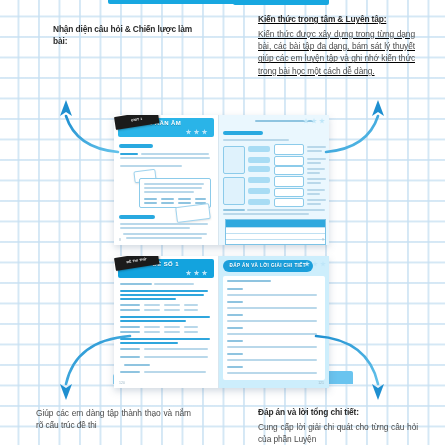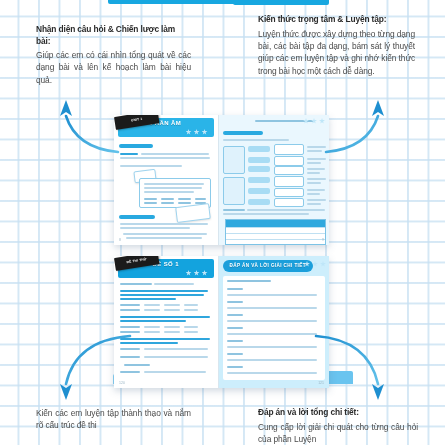--- a/index.html
+++ b/index.html
@@ -37,22 +37,22 @@
   
   .tblock{position:absolute;}
   .tblock .hd{
     font-size:8.4px;font-weight:bold;color:#2b2b2b;line-height:11.5px;
     letter-spacing:-.15px;margin:0 0 2px 0;
   }
   .tblock .bd{
     font-size:8.4px;color:#4a4a4a;line-height:12.4px;text-align:justify;
     letter-spacing:-.1px;margin:0;
   }
-  #tl{left:36px;top:24px;width:155px;}
-  #tr{left:258px;top:14px;width:157px;}
+  #tl{left:53px;top:24px;width:155px;}
+  #tr{left:258px;top:14px;width:157px;text-decoration:underline;}
   #bl{left:36px;top:407px;width:155px;}
   #br{left:258px;top:407px;width:160px;}
 
   
   .spread{position:absolute;display:flex;
     box-shadow:0 3px 7px rgba(80,110,140,.26);}
   #spread-top{left:114px;top:115px;width:215px;height:130px;}
   #spread-bot{left:114px;top:256px;width:215px;height:132px;}
   .pg{position:relative;overflow:hidden;background:#ffffff;}
   .pg.left{width:104px;height:100%;border-right:1px solid #d8e6ef;}
@@ -102,30 +102,29 @@
 
 <div id="stage">
 
   <div class="topbar"></div>
   <div class="topbar2"></div>
   <div class="botbar"></div>
   <div class="botbar2"></div>
 
   <div class="tblock" id="tl">
     <p class="hd">Nhận diện câu hỏi &amp; Chiến lược làm bài:</p>
-    <p class="bd">Giúp các em có cái nhìn tổng quát về các dạng bài và lên kế hoạch làm bài hiệu quả.</p>
   </div>
 
   <div class="tblock" id="tr">
     <p class="hd">Kiến thức trọng tâm &amp; Luyện tập:</p>
-    <p class="bd">Luyện thức được xây dựng theo từng dạng bài, các bài tập đa dạng, bám sát lý thuyết giúp các em luyện tập và ghi nhớ kiến thức trong bài học một cách dễ dàng.</p>
+    <p class="bd">Kiến thức được xây dựng trong từng dạng bài, các bài tập đa dạng, bám sát lý thuyết giúp các em luyện tập và ghi nhớ kiến thức trong bài học một cách dễ dàng.</p>
   </div>
 
   <div class="tblock" id="bl">
-    <p class="bd">Kiến các em luyện tập thành thạo và nắm rõ cấu trúc đề thi</p>
+    <p class="bd">Giúp các em dàng tập thành thạo và nắm rõ cấu trúc đề thi</p>
   </div>
 
   <div class="tblock" id="br">
     <p class="hd">Đáp án và lời tổng chi tiết:</p>
     <p class="bd">Cung cấp lời giải chi quát cho từng câu hỏi của phần Luyện</p>
   </div>
 
   <div class="spread" id="spread-top">
 
     <div class="pg left">

